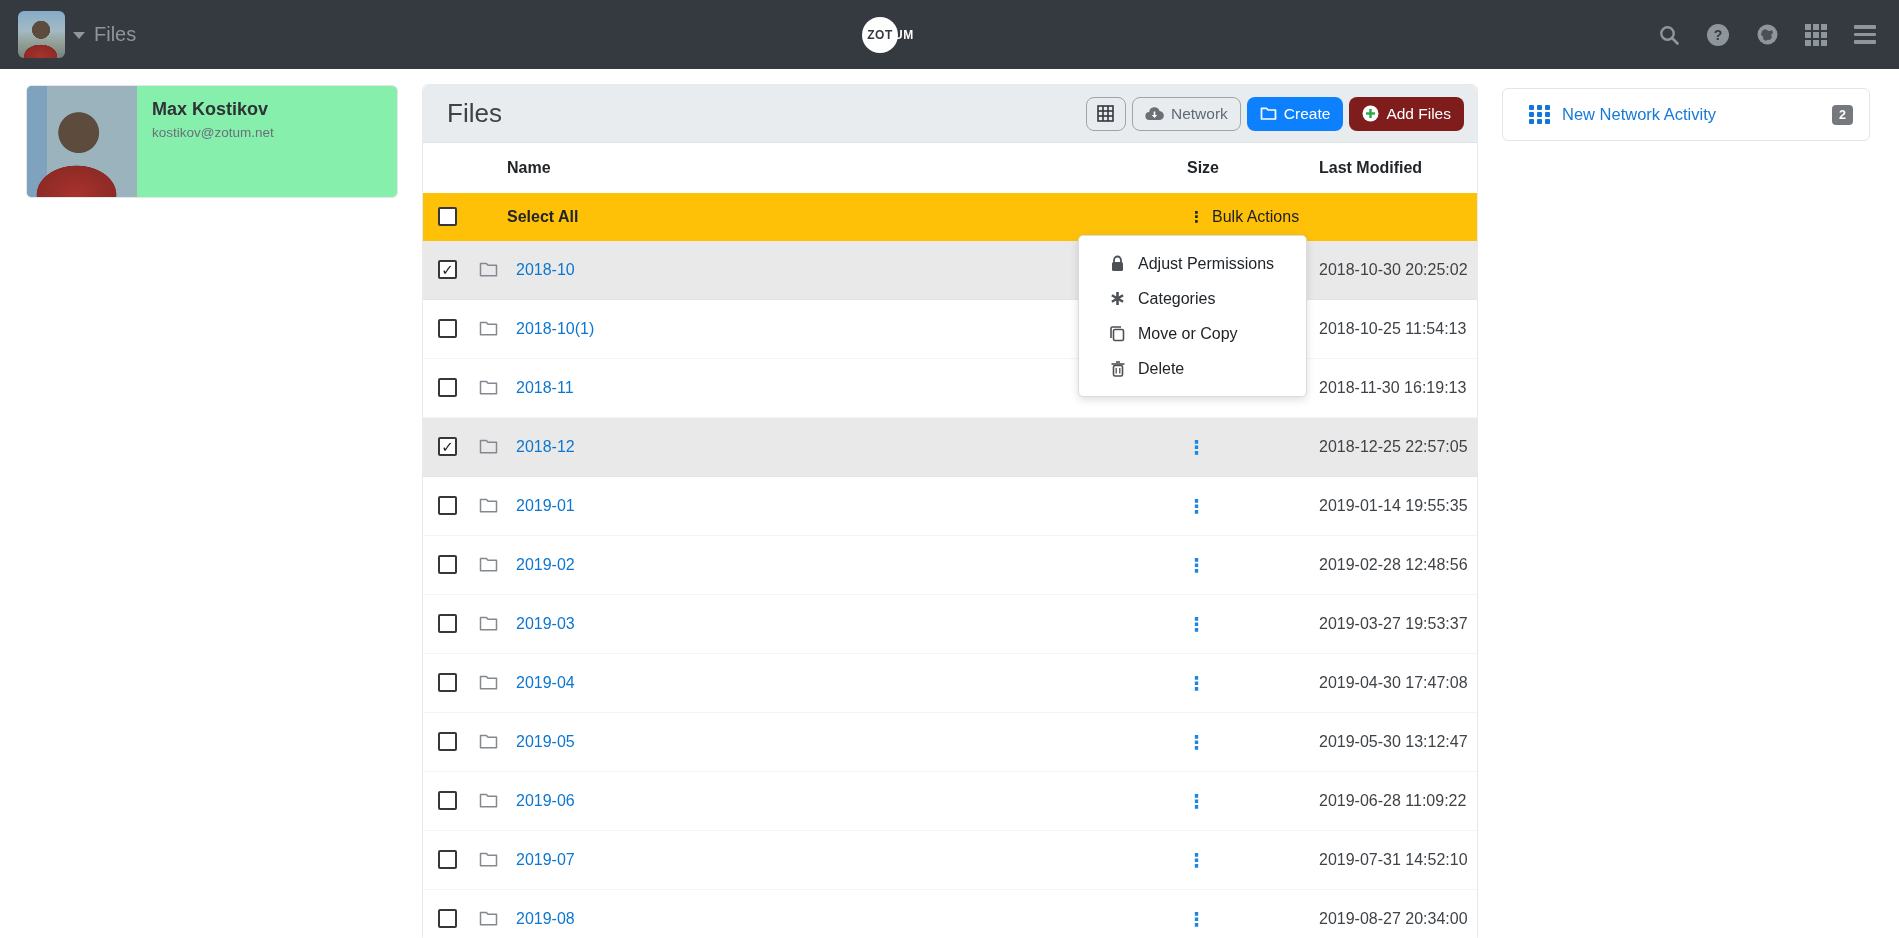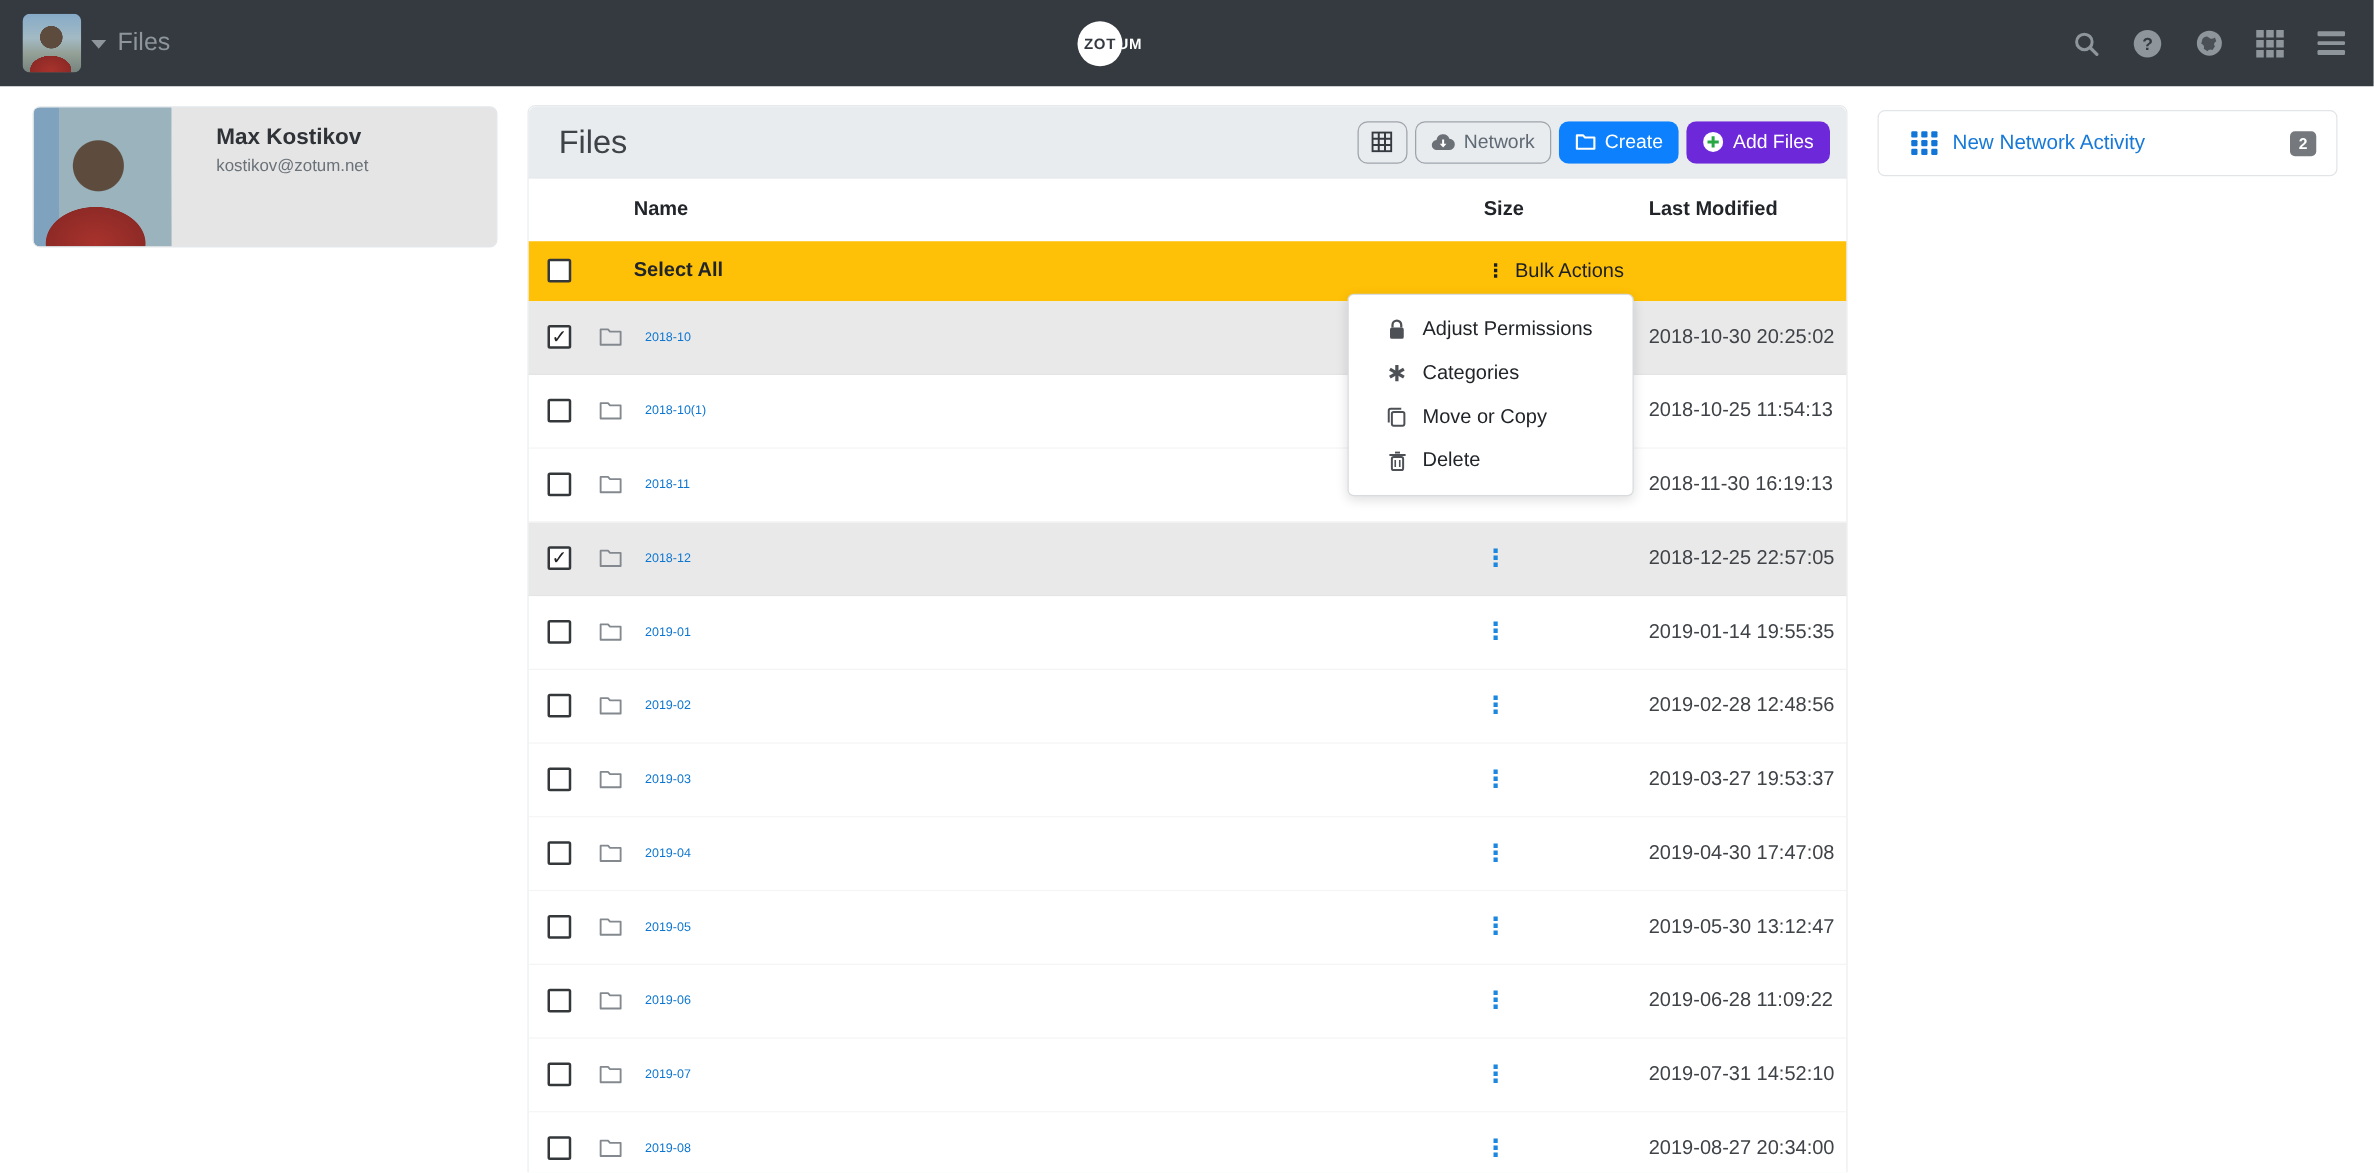--- a/index.html
+++ b/index.html
@@ -38,22 +38,22 @@
     color:#343a40; font-weight:bold; font-size:14px; display:flex;
     align-items:center; justify-content:center; }
   .grid9 { display:grid; grid-template-columns:repeat(3,6px); gap:2px; }
   .grid9 span { width:6px; height:6px; background:#8e959b; }
   .grid9.blue span { width:5px; height:5px; background:#1276d8; border-radius:1px; }
   .burger { display:flex; flex-direction:column; gap:4px; }
   .burger span { width:22px; height:3.5px; background:#8e959b; border-radius:1px; }
 
   
   .profile-card { position:absolute; left:26px; top:85px; width:372px; height:113px;
-    background:#e5e5e5; border:1px solid #e4e7ea; border-radius:6px; display:flex;
-    overflow:hidden;gap:21px; }
+    background:#86efac; border:1px solid #e4e7ea; border-radius:6px; display:flex;
+    overflow:hidden; }
   .profile-photo { width:110px; height:111px; flex:0 0 110px; cursor:pointer;
     background:
       radial-gradient(ellipse 62% 45% at 45% 98%, #a8322c 0%, #8e2a26 58%, rgba(0,0,0,0) 59%),
       radial-gradient(circle at 47% 42%, #5d4b3e 0 23%, rgba(0,0,0,0) 24%),
       linear-gradient(90deg, #7fa3bf 0 18%, #9ab3bd 18% 100%),
       linear-gradient(180deg,#86abc8 0%,#a3bac4 45%,#93a096 70%,#76837e 100%); }
   .profile-info { padding:13px 0 0 15px; }
   .profile-name { font-size:18px; font-weight:bold; color:#2f3337; cursor:pointer; }
   .profile-email { font-size:13.5px; color:#6a7178; margin-top:5px; }
 
@@ -63,40 +63,40 @@
   .section-header { height:58px; background:#e9ecef; border-bottom:1px solid #dfe2e5;
     border-radius:6px 6px 0 0; display:flex; align-items:center; padding:0 13px 0 24px; }
   .section-title { font-size:26px; color:#3e4347; }
   .header-btns { margin-left:auto; display:flex; gap:6px; }
   .btn { height:34px; border-radius:8px; font-size:15.5px; display:flex;
     align-items:center; gap:7px; padding:0 12px; cursor:pointer; border:1px solid transparent;
     font-family:inherit; background:none; }
   .btn-outline { border-color:#9da4aa; color:#5f6a74; background:transparent; }
   .btn-grid { width:40px; justify-content:center; color:#343a40; padding:0; }
   .btn-create { background:#0d80fd; color:#fff; }
-  .btn-add { background:#6d28d9; color:#fff; }
+  .btn-add { background:#7f1d1d; color:#fff; }
 
   
   .thead { position:relative; height:50px; background:#fff; }
   .th { position:absolute; top:0; height:50px; display:flex; align-items:center;
     font-weight:bold; font-size:16px; color:#212529; }
   .th-name { left:84px; } .th-size { left:764px; } .th-mod { left:896px; }
 
   .select-row { position:relative; height:48px; background:#ffc107; }
   .row { position:relative; height:59px; background:#fff; border-bottom:1px solid #f4f4f4; }
   .row.selected { background:#e9e9ea; border-bottom-color:#e4e4e5; }
 
   .cbx { position:absolute; left:15px; top:50%; margin-top:-10px; width:19px; height:19px;
     background:#fff; border:2px solid #35383b; border-radius:2px; cursor:pointer;
     display:flex; align-items:center; justify-content:center; }
   .cbx.checked::after { content:"✓"; font-size:15px; color:#222; line-height:1; }
 
   .folder-ico { position:absolute; left:56px; top:50%; margin-top:-8px; }
   .file-link { position:absolute; left:93px; top:50%; transform:translateY(-50%);
-    font-size:10px; color:#0d76d1; text-decoration:none; cursor:pointer; }
+    font-size:16px; color:#0d76d1; text-decoration:none; cursor:pointer; }
   .vellipsis { position:absolute; left:764px; top:50%; transform:translateY(-50%);
     width:18px; text-align:center; color:#1d86df; font-size:19px; font-weight:bold;
     cursor:pointer; }
   .vellipsis::before { content:"⋮"; }
   .row-date { position:absolute; left:896px; top:50%; transform:translateY(-50%);
     font-size:16px; color:#3f4347; }
 
   .select-label { position:absolute; left:84px; top:50%; transform:translateY(-50%);
     font-weight:bold; font-size:16px; color:#212529; }
   .bulk { position:absolute; left:766px; top:50%; transform:translateY(-50%);

